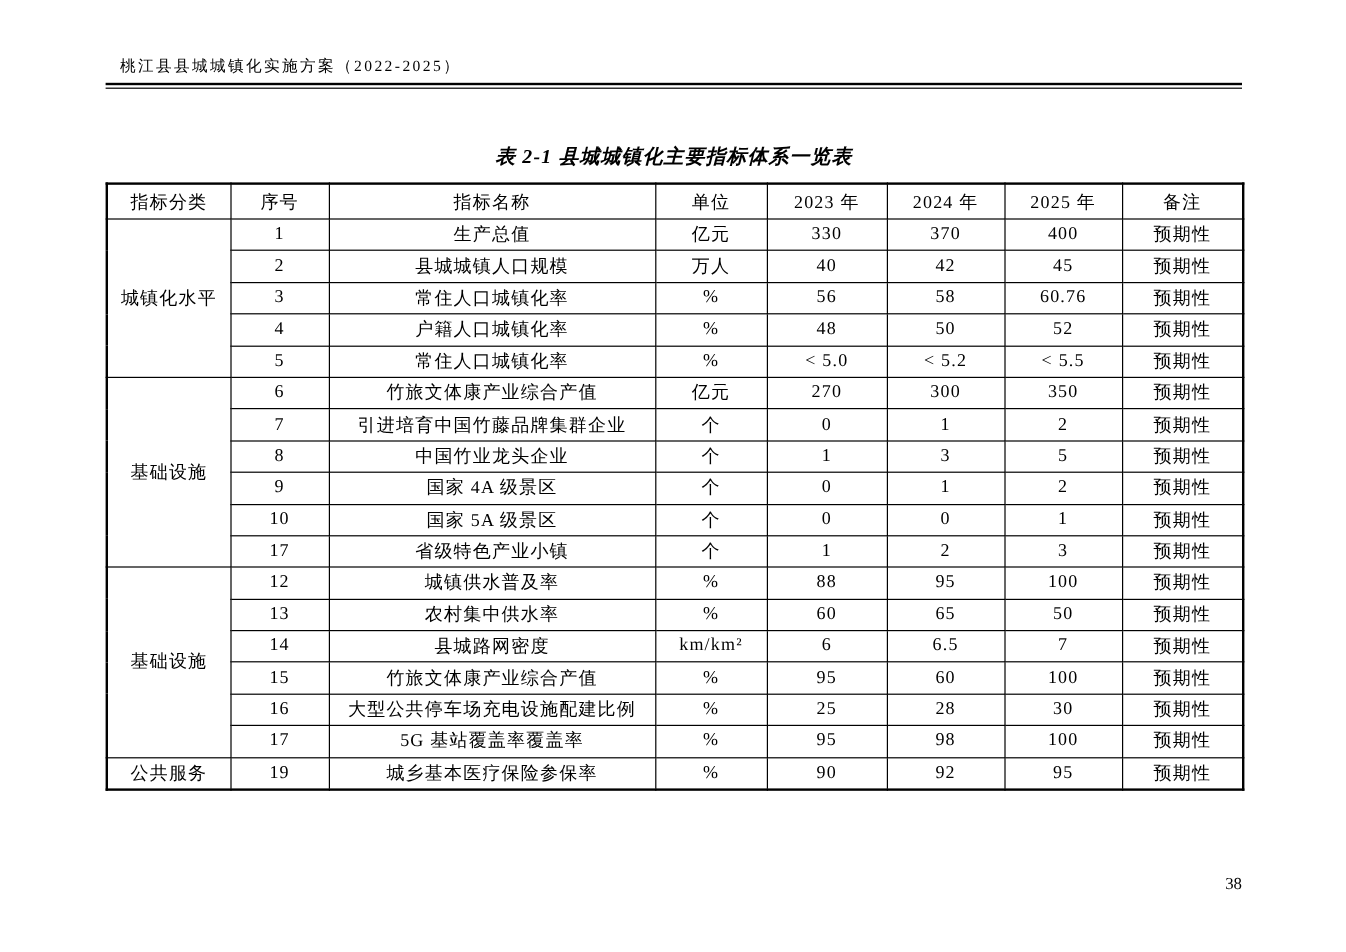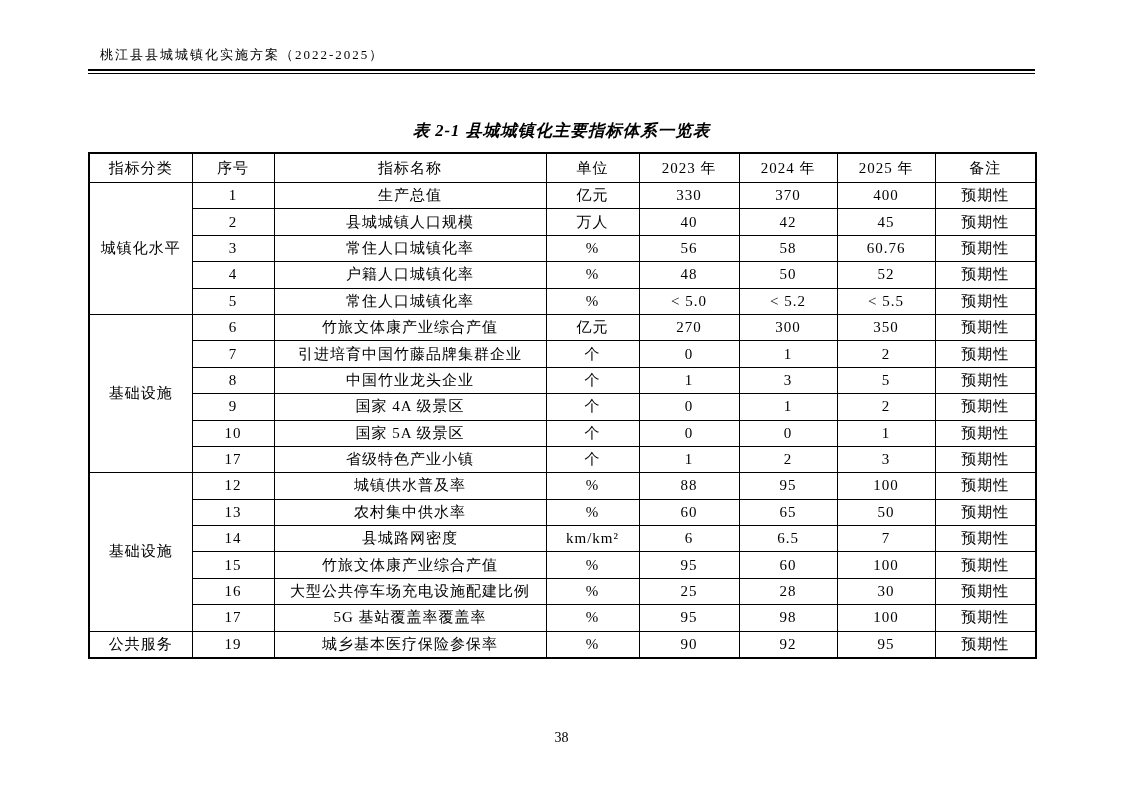--- a/index.html
+++ b/index.html
@@ -71,21 +71,21 @@
   }
   .main-table tbody td {
     font-weight: normal;
     height: 25.4px;
   }
   .page-number {
     position: absolute;
     left: 88px;
     top: 730px;
     width: 947px;
-    text-align: center;
+    text-align: right;
     font-size: 14px;
   }
 </style>
 </head>
 <body>
 
 <div class="page-header">桃江县县城城镇化实施方案（2022-2025）</div>
 
 <div class="header-rule">
   <div class="thick"></div>

